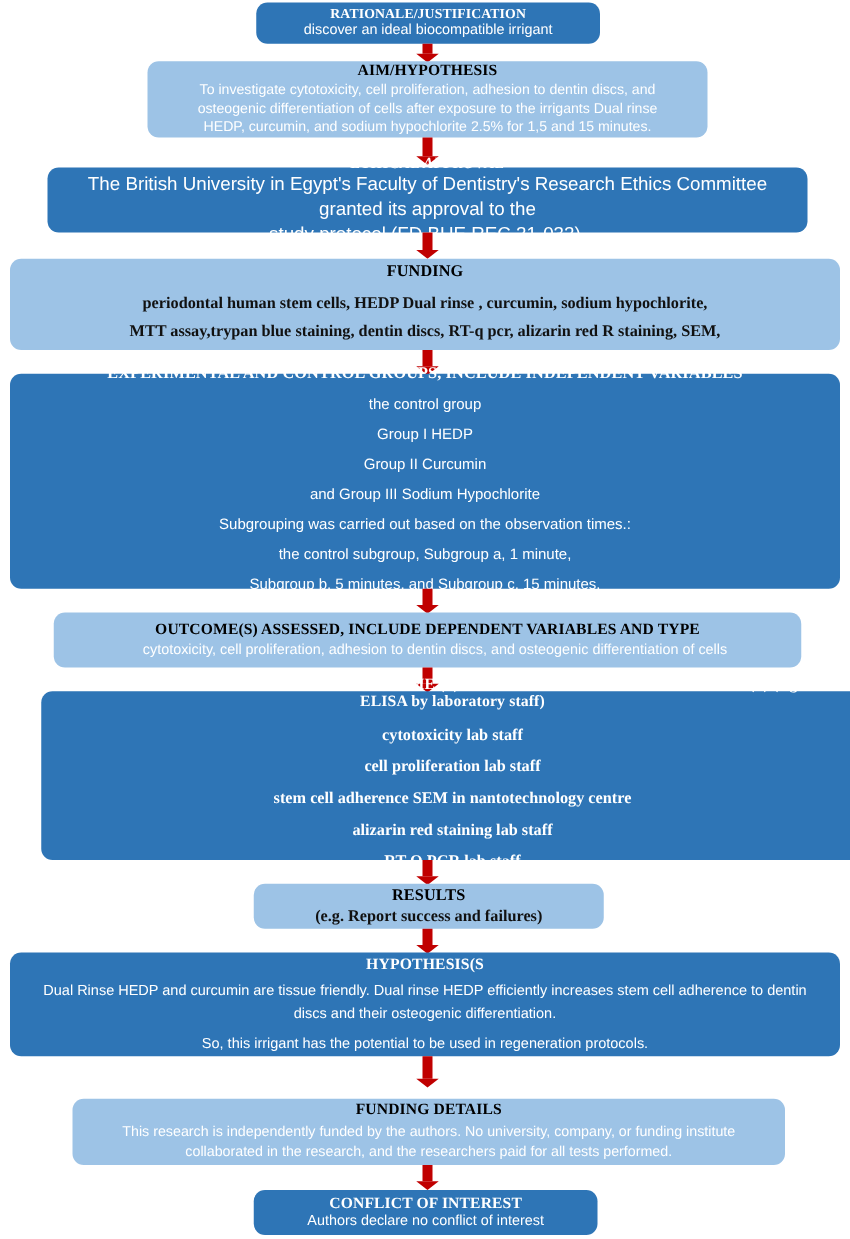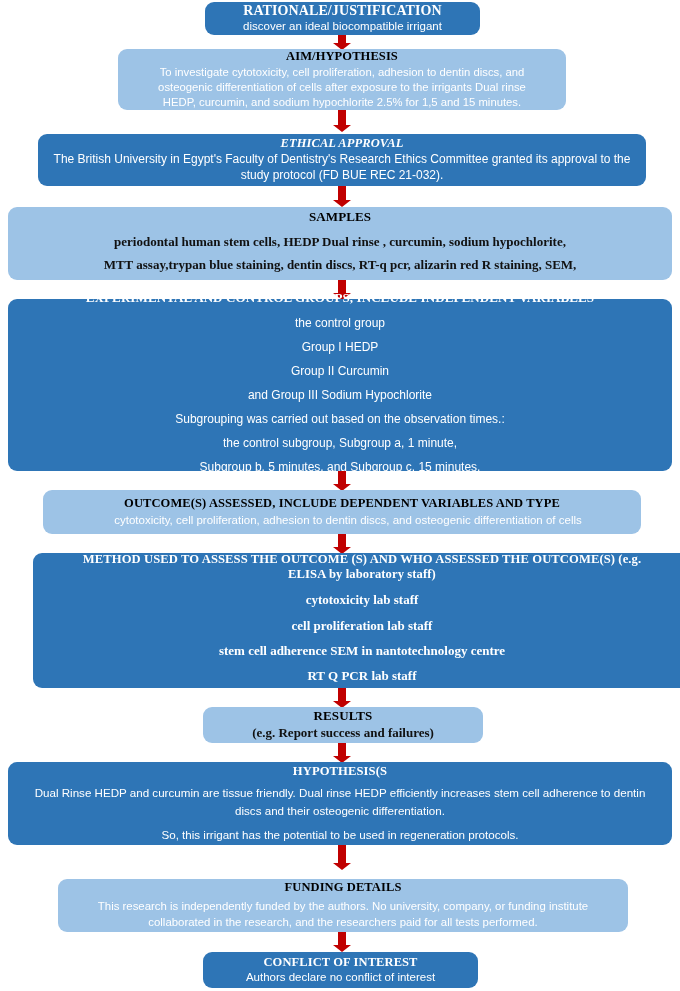--- a/index.html
+++ b/index.html
@@ -78,21 +78,21 @@
     border-right: 9px solid transparent;
     border-top: 7px solid #C00000;
   }
 </style>
 </head>
 <body>
 
 <div id="flowchart">
 
   <div class="node dark" style="left:205px; top:2px; width:275px; height:33px;">
-    <div class="node-title" style="font-size:14px;">RATIONALE/JUSTIFICATION</div>
+    <div class="node-title" style="font-size:11px;">RATIONALE/JUSTIFICATION</div>
     <div class="node-body" style="font-size:11.5px;">
       <span class="ln">discover an ideal biocompatible irrigant</span>
     </div>
   </div>
 
   <div class="arrow" style="left:333px; top:35px; height:14px;">
     <div class="stem" style="height:8px;"></div>
     <div class="head" style="top:8px;"></div>
   </div>
 
@@ -105,33 +105,33 @@
     </div>
   </div>
 
   <div class="arrow" style="left:333px; top:110px; height:22px;">
     <div class="stem" style="height:15px;"></div>
     <div class="head" style="top:15px;"></div>
   </div>
 
   <div class="node dark" style="left:38px; top:134px; width:608px; height:52px;">
     <div class="node-title" style="font-size:12.5px; margin-bottom:1px;font-style:italic;">ETHICAL APPROVAL</div>
-    <div class="node-body" style="font-size:12px;">
+    <div class="node-body" style="font-size:15px;">
       <span class="ln">The British University in Egypt's Faculty of Dentistry's Research Ethics Committee granted its approval to the</span>
       <span class="ln">study protocol (FD BUE REC 21-032).</span>
     </div>
   </div>
 
   <div class="arrow" style="left:333px; top:186px; height:21px;">
     <div class="stem" style="height:14px;"></div>
     <div class="head" style="top:14px;"></div>
   </div>
 
   <div class="node light" style="left:8px; top:207px; width:664px; height:73px;">
-    <div class="node-title" style="font-size:13px; margin-bottom:6px;">SAMPLES</div>
+    <div class="node-title" style="font-size:13px; margin-bottom:6px;">FUNDING</div>
     <div class="node-body serifbold dark-text" style="font-size:13px; line-height:1.75;">
       <span class="ln">periodontal human stem cells, HEDP Dual rinse , curcumin, sodium hypochlorite,</span>
       <span class="ln">MTT assay,trypan blue staining, dentin discs, RT-q pcr, alizarin red R staining, SEM,</span>
     </div>
   </div>
 
   <div class="arrow" style="left:333px; top:280px; height:20px;">
     <div class="stem" style="height:13px;"></div>
     <div class="head" style="top:13px;"></div>
   </div>
@@ -165,20 +165,21 @@
     <div class="stem" style="height:13px;"></div>
     <div class="head" style="top:13px;"></div>
   </div>
 
   <div class="node dark" style="left:33px; top:553px; width:658px; height:135px;">
     <div class="node-title" style="font-size:12.6px; margin-bottom:6px; max-width:580px;">METHOD USED TO ASSESS THE OUTCOME (S) AND WHO ASSESSED THE OUTCOME(S) (e.g.  ELISA by laboratory staff)</div>
     <div class="node-body serifbold" style="font-size:13px; line-height:1.95;">
       <span class="ln">cytotoxicity  lab staff</span>
       <span class="ln">cell proliferation lab staff</span>
       <span class="ln">stem cell adherence SEM  in nantotechnology centre</span>
+      <span class="ln">alizarin red staining lab staff</span>
       <span class="ln">RT Q PCR lab staff</span>
     </div>
   </div>
 
   <div class="arrow" style="left:333px; top:688px; height:20px;">
     <div class="stem" style="height:13px;"></div>
     <div class="head" style="top:13px;"></div>
   </div>
 
   <div class="node light" style="left:203px; top:707px; width:280px; height:36px;">

